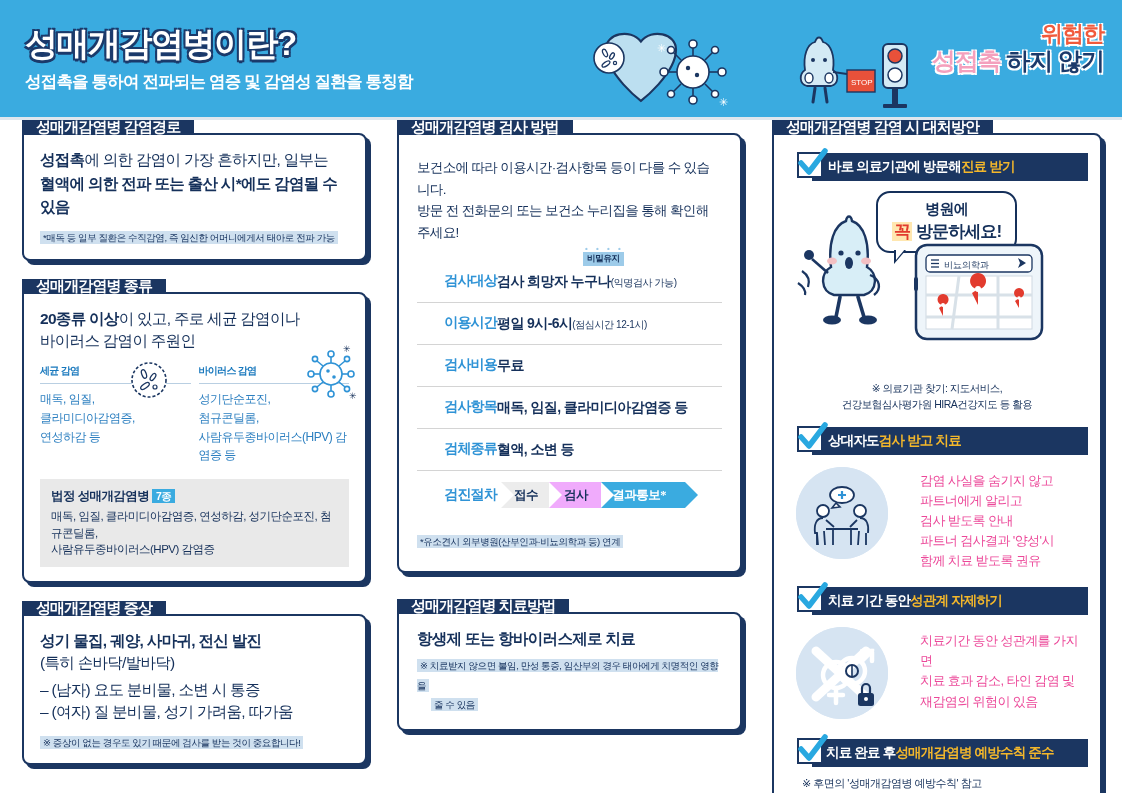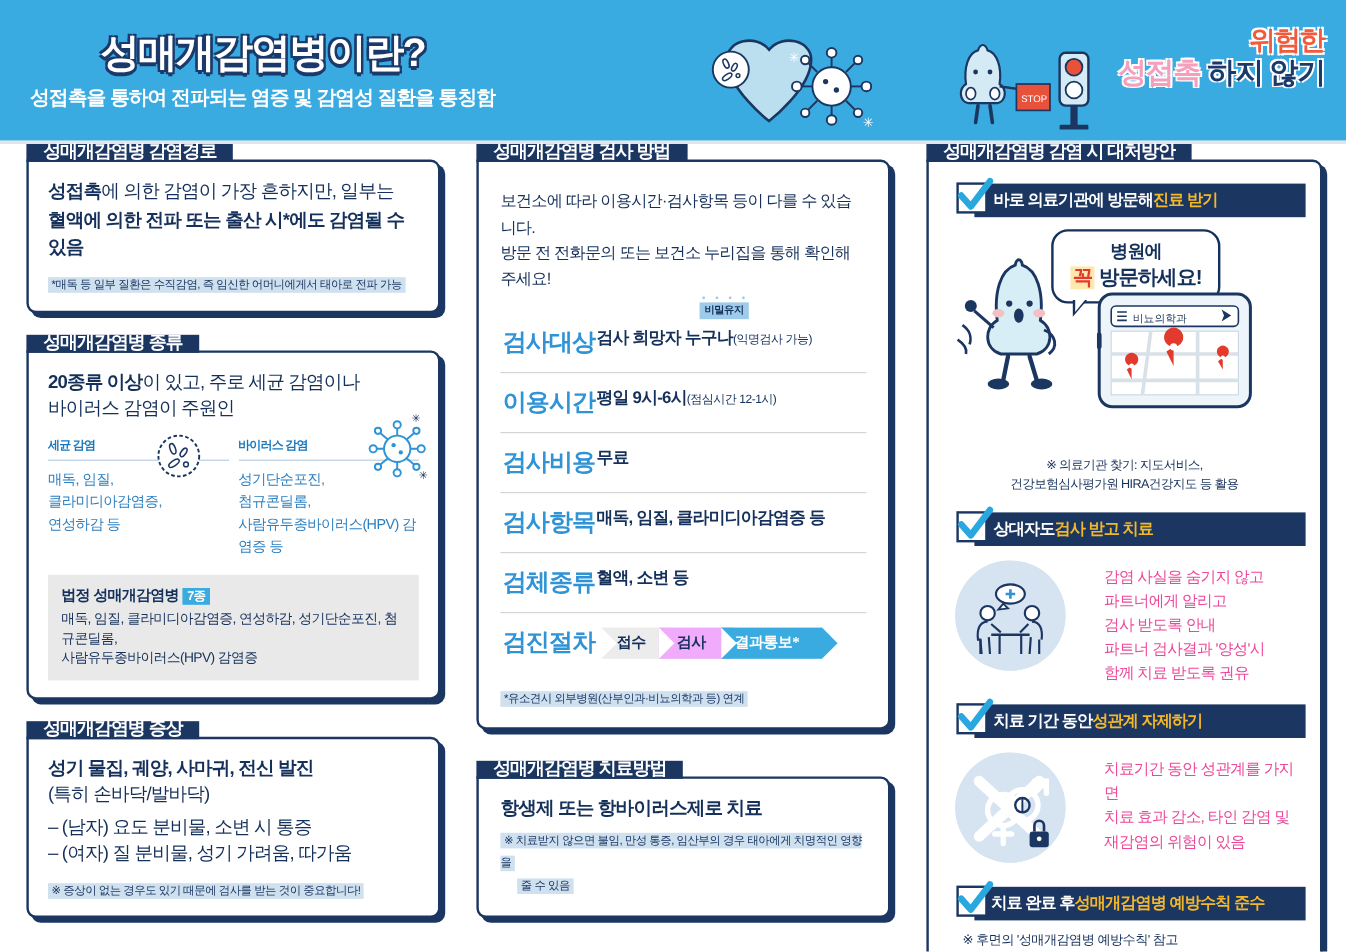--- a/index.html
+++ b/index.html
@@ -21,21 +21,20 @@
   }
   .header-text { position: absolute; left: 25px; top: 25px; }
   .header-title {
     font-size: 33px; font-weight: bold; color: #ffffff;
     letter-spacing: -1.5px;
     text-shadow:
       -2px -2px 0 #1b3a6b, 2px -2px 0 #1b3a6b,
       -2px 2px 0 #1b3a6b, 2px 2px 0 #1b3a6b,
       0 3px 0 #1b3a6b;
     line-height: 1.15;
-    text-align: center;
   }
   .header-sub {
     font-size: 16.5px; font-weight: bold; color: #ffffff;
     letter-spacing: -0.8px; margin-top: 8px;
   }
   .header-right {
     position: absolute; right: 18px; top: 22px;
     text-align: right; line-height: 1.08;
   }
   .hr-line1 {
@@ -128,21 +127,21 @@
   .intro-txt { font-size: 13.5px; color: #15305a; letter-spacing: -0.65px; line-height: 1.6; }
   .test-table { margin-top: 18px; }
   .test-row {
     display: flex; align-items: flex-start;
     padding: 11px 2px 11px 2px;
     border-bottom: 1px solid #d4d4d4;
   }
   .test-row:last-of-type { border-bottom: none; }
   .test-label {
     width: 78px; flex: 0 0 78px;
-    font-size: 20px; font-weight: bold; color: #2f93d6; letter-spacing: -0.8px;
+    font-size: 14px; font-weight: bold; color: #2f93d6; letter-spacing: -0.8px; text-align: right;
   }
   .test-value {
     font-size: 14px; font-weight: bold; color: #15305a; letter-spacing: -0.6px;
     position: relative; padding-top: 1px;
   }
   .test-sub { font-size: 10px; font-weight: normal; letter-spacing: -0.4px; }
   .secret-badge {
     position: absolute; top: -20px; left: 86px;
     background: #9dcbe9; color: #15305a; font-size: 8.5px; font-weight: bold;
     padding: 1px 4px; letter-spacing: -0.3px; white-space: nowrap;

